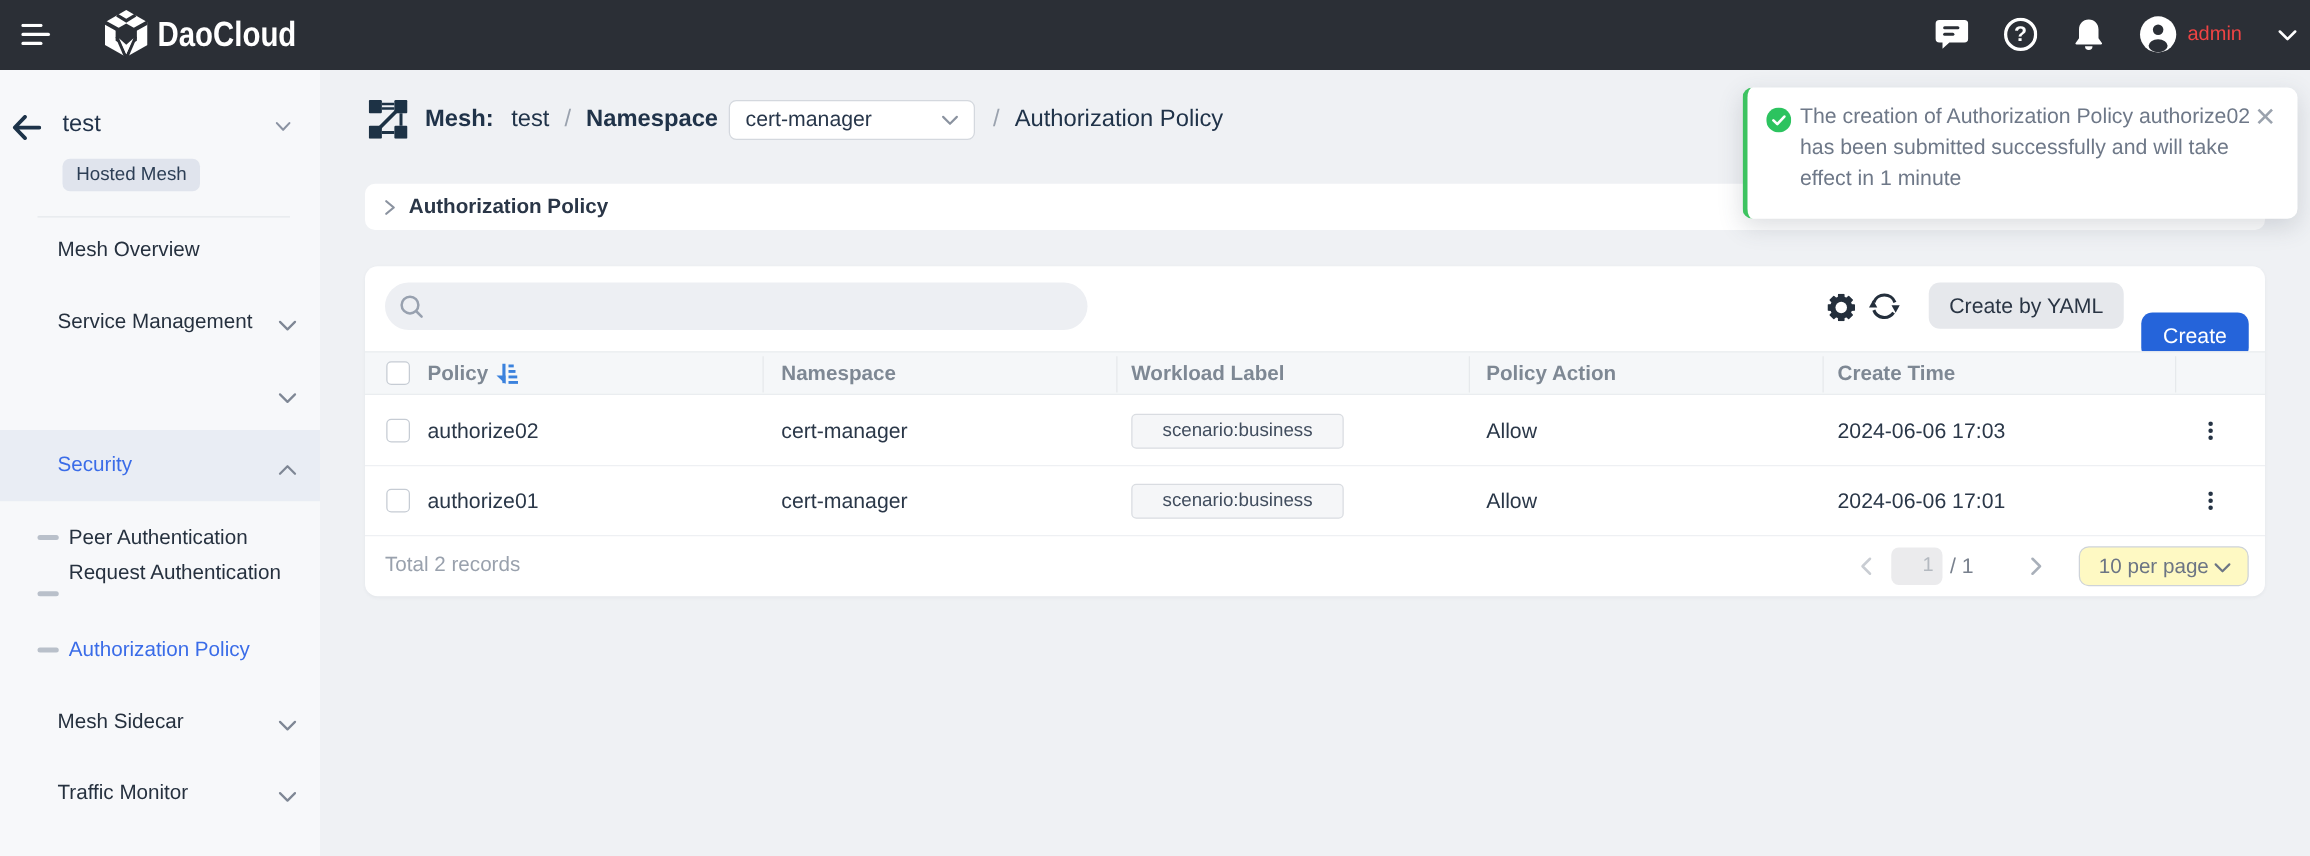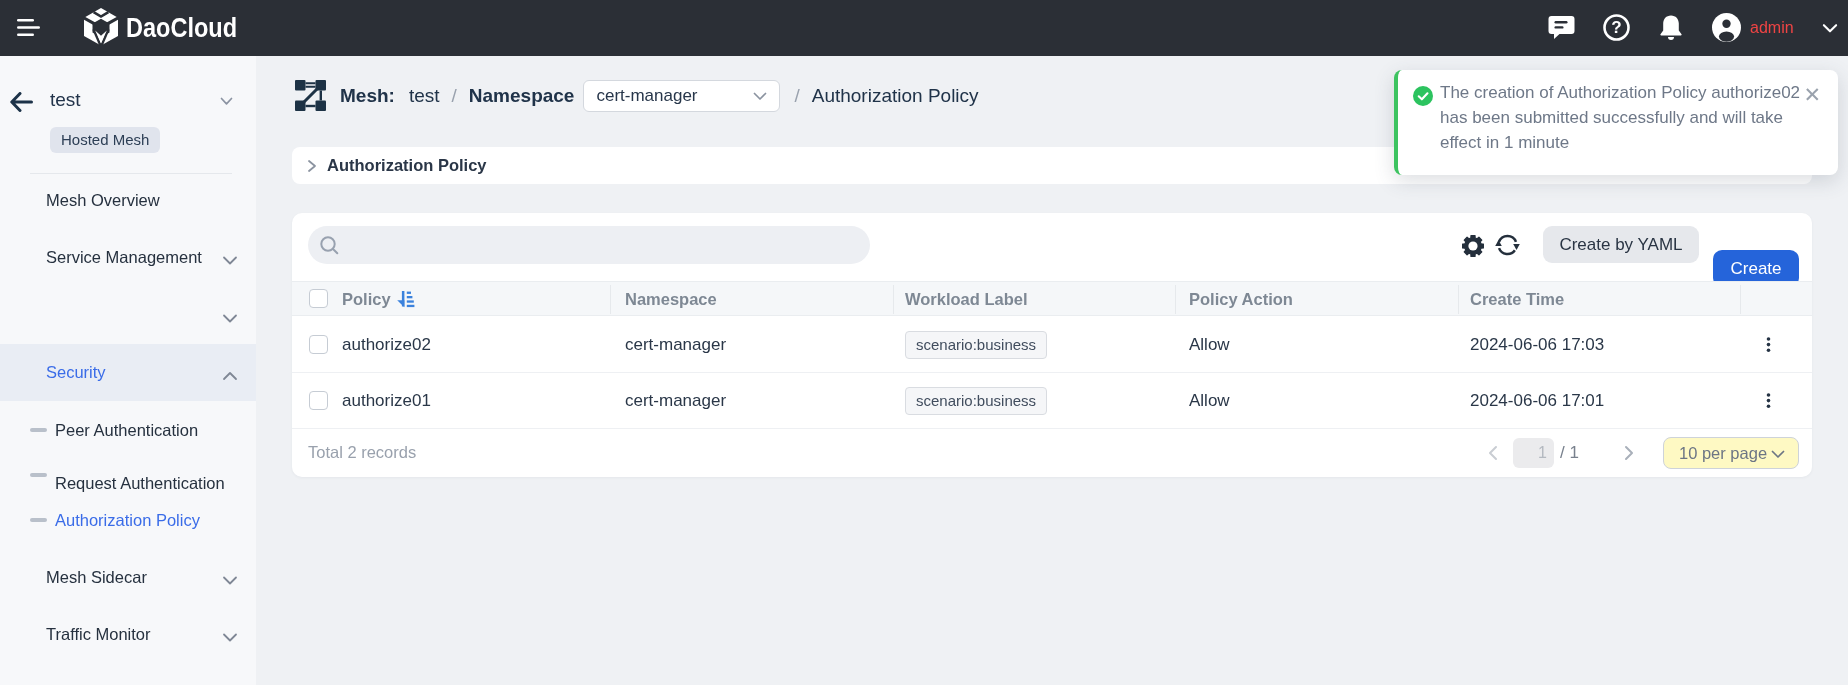--- a/index.html
+++ b/index.html
@@ -43,21 +43,21 @@
 .card { position:absolute; left:292px; top:213px; width:1520px; height:264px; background:#fff; border-radius:10px; box-shadow:0 1px 3px rgba(40,50,70,0.05); }
 .search { position:absolute; left:16px; top:13px; width:562px; height:38px; background:#edeff3; border-radius:19px; }
 .btn-yaml { position:absolute; left:1251px; top:13px; width:156px; height:37px; background:#e6e8ec; border-radius:9px; text-align:center; line-height:37px; font-size:17px; color:#2a3544; }
 .btn-create { position:absolute; left:1421px; top:13px; width:86px; height:37px; background:#2564da; border-radius:9px; text-align:center; line-height:37px; font-size:17px; color:#fff;margin-top:24px; }
 .thead { position:absolute; left:0; top:68px; width:1520px; height:35px; background:#f5f7f9; border-top:1px solid #eaedf0; border-bottom:1px solid #eaedf0; }
 .th { position:absolute; top:0; height:35px; line-height:34px; font-weight:bold; font-size:16.5px; color:#7e8894; }
 .vsep { position:absolute; top:3px; height:29px; width:1px; background:#e6e9ec; }
 .row { position:absolute; left:0; width:1520px; height:56px; border-bottom:1px solid #eef0f3; }
 .cell { position:absolute; top:0; height:56px; line-height:56px; font-size:17px; color:#2a3748; }
 .cbx { position:absolute; left:17px; width:19px; height:19px; border:1.5px solid #c6ccd4; border-radius:4px; background:#fff; }
-.tag { position:absolute; left:613px; top:14px; height:28px; line-height:26px; padding:0 10px; border:1px solid #d9dce1; background:#f5f6f8; border-radius:4px; font-size:15px; color:#414d5e; }
+.tag { position:absolute; left:613px; top:14px; height:28px; line-height:26px; padding:0 24px; border:1px solid #d9dce1; background:#f5f6f8; border-radius:4px; font-size:15px; color:#414d5e; }
 .tfoot { position:absolute; left:0; top:215px; width:1328px; height:49px; }
 .total { position:absolute; left:16px; top:0; height:49px; line-height:49px; font-size:16.5px; color:#99a1ad; }
 .pagebox { position:absolute; left:1221px; top:10px; width:41px; height:30px; background:#ebebed; border-radius:6px; text-align:right; line-height:30px; padding-right:7px; font-size:16px; color:#b4b9c0; }
 .slash1 { position:absolute; left:1268px; top:0; height:49px; line-height:49px; font-size:17px; color:#78808d; }
 .persel { position:absolute; left:1371px; top:9px; width:136px; height:32px; border:1px solid #ced3d9; border-radius:8px; background:#fef9c3; }
 .persel .t { position:absolute; left:15px; top:0; height:30px; line-height:30px; font-size:16.5px; color:#6c7584; }
 </style>
 </head>
 <body>
 
@@ -130,21 +130,21 @@
       <path d="M2,1.5 L8,7.5 L14,1.5" stroke="#7f8795" stroke-width="1.8" fill="none" stroke-linecap="round" stroke-linejoin="round"></path>
     </svg>
   <div class="sb-item active" style="top:288px">Security</div>
   <svg class="sb-chev" style="top:312px" width="16" height="10" viewBox="0 0 16 10">
       <path d="M2,8 L8,2 L14,8" stroke="#7f8795" stroke-width="1.8" fill="none" stroke-linecap="round" stroke-linejoin="round"></path>
     </svg>
 
   <div class="sb-dash" style="top:372px"></div>
   <div class="sb-sub" style="top:351px">Peer Authentication</div>
   <div class="sb-dash" style="top:417px"></div>
-  <div class="sb-sub" style="top:404px">Request Authentication</div>
+  <div class="sb-sub" style="top:379px">Request Authentication</div>
   <div class="sb-dash" style="top:462px"></div>
   <div class="sb-sub active" style="top:441px">Authorization Policy</div>
 
   <div class="sb-item" style="top:493px">Mesh Sidecar</div>
   <svg class="sb-chev" style="top:517px" width="16" height="10" viewBox="0 0 16 10">
       <path d="M2,1.5 L8,7.5 L14,1.5" stroke="#7f8795" stroke-width="1.8" fill="none" stroke-linecap="round" stroke-linejoin="round"></path>
     </svg>
   <div class="sb-item" style="top:550px">Traffic Monitor</div>
   <svg class="sb-chev" style="top:574px" width="16" height="10" viewBox="0 0 16 10">
       <path d="M2,1.5 L8,7.5 L14,1.5" stroke="#7f8795" stroke-width="1.8" fill="none" stroke-linecap="round" stroke-linejoin="round"></path>

